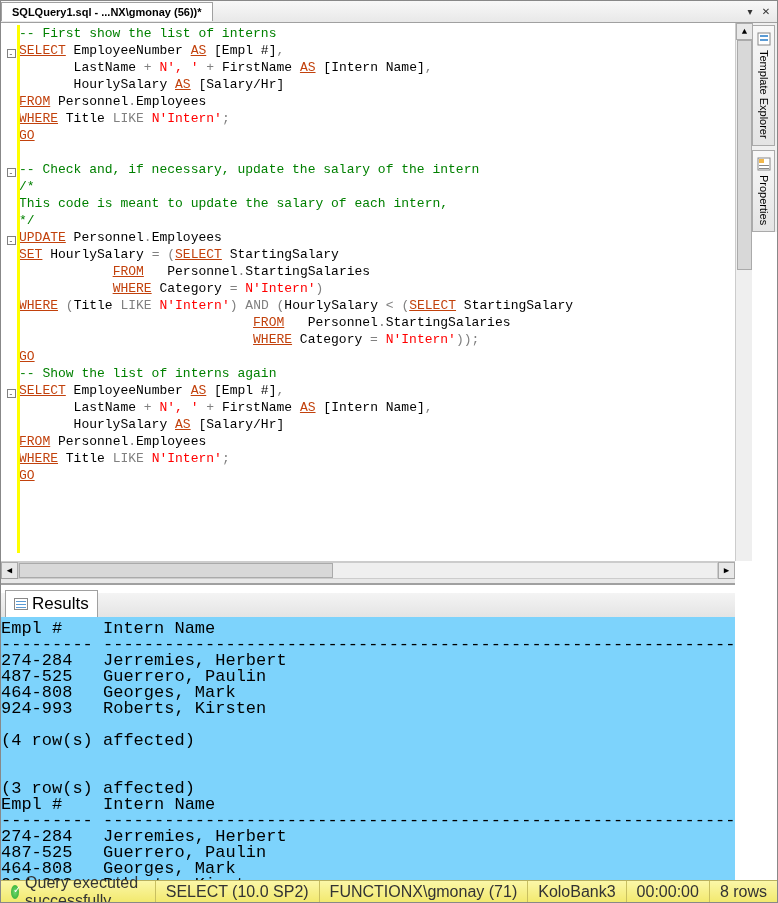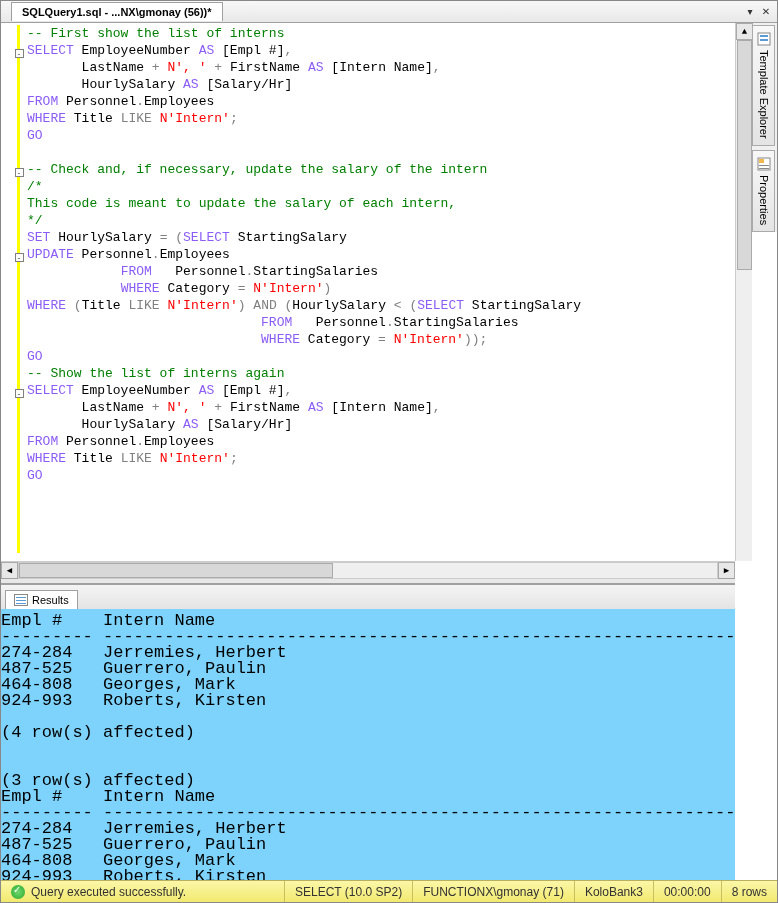--- a/index.html
+++ b/index.html
@@ -1,46 +1,46 @@
 <!DOCTYPE html>
 <html><head>
 <meta charset="utf-8">
 <style>
 * { box-sizing: border-box; margin: 0; padding: 0; }
 body { font-family: "Consolas", "Courier New", monospace; font-size: 12px; background: #fff; width: 778px; height: 903px; position: relative; overflow: hidden; border: 1px solid #888; }
 .tab-bar { height: 22px; background: linear-gradient(#f8f8f8, #e8e8e8); border-bottom: 1px solid #a0a0a0; display: flex; align-items: center; font-family: Tahoma, sans-serif; font-size: 11px; }
-.tab { background: #fff; border: 1px solid #a0a0a0; border-bottom: none; padding: 3px 10px; margin-left: 10px; display: flex; align-items: center; }
+.tab { background: #fff; border: 1px solid #a0a0a0; border-bottom: none; padding: 3px 10px; margin-left: 0; display: flex; align-items: center; }
 .tab-title { font-weight: bold; }
 .tab-controls { margin-left: auto; margin-right: 4px; display: flex; gap: 2px; }
 .tab-btn { width: 14px; height: 14px; display: flex; align-items: center; justify-content: center; cursor: pointer; font-family: Tahoma; font-size: 10px; color: #333; }
 .editor-wrap { display: flex; height: 538px; }
 .editor { flex: 1; overflow: auto; background: #fff; position: relative; font-size: 13px; line-height: 17px; }
 .editor-inner { padding: 2px 0 2px 0; }
-.code-line { white-space: pre; padding-left: 12px; }
+.code-line { white-space: pre; padding-left: 4px; }
 .gutter { display: inline-block; width: 14px; text-align:center; vertical-align: top; }
 .outline-box { display:inline-block; width:9px; height:9px; border:1px solid #808080; font-size:8px; line-height:7px; text-align:center; color:#333; background:#fff; cursor:pointer; margin-right:2px; position:relative; top:2px;}
 .yellowbar { position:absolute; left:16px; top:2px; width:3px; background:#ffff00; height: 528px; }
-.kw { color: #8b5cf6; }
+.kw { color: #c2410c; text-decoration: underline; }
 .str { color: #ff0000; }
 .cmt { color: #008000; }
 .gray { color: #808080; }
 .splitter-h { height: 6px; background: #e8e8e8; border-top:1px solid #a0a0a0; border-bottom:1px solid #a0a0a0; cursor: row-resize; }
 .hscroll { height:17px; background:#f0f0f0; border-top:1px solid #ccc; display:flex; align-items:center;}
 .hscroll-track { flex:1; height:17px; background:#efefef; border:1px solid #ccc; position:relative;}
 .hscroll-thumb { position:absolute; left:0; top:0; height:100%; width:45%; background:#d8d8d8; border:1px solid #aaa;}
 .hscroll-btn { width:17px; height:17px; background:#e8e8e8; border:1px solid #aaa; display:flex; align-items:center; justify-content:center; font-size:9px;}
 .results-panel { height: 296px; display:flex; flex-direction:column; border-top:1px solid #a0a0a0;}
-.results-tabbar { height:24px; background: linear-gradient(#f4f4f4,#e4e4e4); display:flex; align-items:flex-end; font-family: Tahoma,sans-serif; font-size:11px; padding-left:4px;}
+.results-tabbar { height:24px; background: linear-gradient(#f4f4f4,#e4e4e4); display:flex; align-items:flex-end; font-family: Tahoma,sans-serif; font-size:17px; padding-left:4px;margin-top:8px;}
 .results-tab { background:#fff; border:1px solid #a0a0a0; border-bottom:none; padding:3px 8px; display:flex; align-items:center; gap:4px;}
 .results-icon { width:14px; height:12px; background:#fff; border:1px solid #888; position:relative; display:inline-block;}
 .results-icon::before { content:""; position:absolute; left:1px; top:2px; right:1px; height:1px; background:#5a9bd5;}
 .results-icon::after { content:""; position:absolute; left:1px; top:5px; right:1px; height:1px; background:#5a9bd5; box-shadow: 0 3px 0 #5a9bd5;}
 .results-body { flex:1; overflow:auto; background:#7dd3fc; padding: 4px 0; font-size:17px; line-height:16px;}
 .results-body pre { font-family: "Consolas","Courier New",monospace; white-space: pre; }
-.status-bar { position:absolute; bottom:0; left:0; right:0; height:22px; background: linear-gradient(#fbf7a8,#f2e96f); border-top:1px solid #b8b060; display:flex; align-items:center; font-family:Tahoma,sans-serif; font-size:12px; color:#333; }
+.status-bar { position:absolute; bottom:0; left:0; right:0; height:22px; background: linear-gradient(#fbf7a8,#f2e96f); border-top:1px solid #b8b060; display:flex; align-items:center; font-family:Tahoma,sans-serif; font-size:16px; color:#333; }
 .status-seg { padding: 0 10px; border-left:1px solid #c8bf60; height:100%; display:flex; align-items:center;}
 .status-seg:first-child { border-left:none; }
 .status-icon { width:14px; height:14px; border-radius:50%; background: radial-gradient(#6fd86f,#2aa82a); display:inline-block; margin-right:6px; position:relative;}
 .status-icon::after { content:"✓"; color:#fff; font-size:10px; position:absolute; left:2px; top:-1px;}
 .side-tabs { position:absolute; right:0; top:22px; width:25px; display:flex; flex-direction:column; gap:4px; padding-top:2px; background:#f0f0f0;}
 .side-tab { width:23px; background:linear-gradient(#f8f8f8,#e4e4e4); border:1px solid #aaa; writing-mode: vertical-rl; text-orientation: mixed; font-family:Tahoma,sans-serif; font-size:11px; padding:6px 2px; display:flex; align-items:center; gap:4px; cursor:pointer;}
 .side-tab-icon { width:14px; height:14px; display:inline-block; writing-mode:horizontal-tb;}
 .vscroll { position:absolute; right:25px; top:22px; width:17px; height:538px; background:#efefef; border-left:1px solid #ccc;}
 .vscroll-btn { width:17px; height:17px; background:#e8e8e8; border:1px solid #aaa; display:flex; align-items:center; justify-content:center; font-size:9px;}
 .vscroll-thumb { width:15px; height: 230px; background:#d8d8d8; border:1px solid #aaa; margin:0 auto;}
@@ -98,22 +98,22 @@
           <div class="code-line"><span class="gutter"></span><span>       LastName </span><span class="gray">+</span><span> </span><span class="str">N', '</span><span> </span><span class="gray">+</span><span> FirstName </span><span class="kw">AS</span><span> [Intern Name]</span><span class="gray">,</span></div>
           <div class="code-line"><span class="gutter"></span><span>       HourlySalary </span><span class="kw">AS</span><span> [Salary/Hr]</span></div>
           <div class="code-line"><span class="gutter"></span><span class="kw">FROM</span><span> Personnel</span><span class="gray">.</span><span>Employees</span></div>
           <div class="code-line"><span class="gutter"></span><span class="kw">WHERE</span><span> Title </span><span class="gray">LIKE</span><span> </span><span class="str">N'Intern'</span><span class="gray">;</span></div>
           <div class="code-line"><span class="gutter"></span><span class="kw">GO</span></div>
           <div class="code-line"><span class="gutter"></span><span></span></div>
           <div class="code-line"><span class="gutter"><span class="outline-box">-</span></span><span class="cmt">-- Check and, if necessary, update the salary of the intern</span></div>
           <div class="code-line"><span class="gutter"></span><span class="cmt">/*</span></div>
           <div class="code-line"><span class="gutter"></span><span class="cmt">This code is meant to update the salary of each intern,</span></div>
           <div class="code-line"><span class="gutter"></span><span class="cmt">*/</span></div>
+          <div class="code-line"><span class="gutter"><span class="outline-box">-</span></span><span class="kw">UPDATE</span><span> Personnel</span><span class="gray">.</span><span>Employees</span></div>
           <div class="code-line"><span class="gutter"></span><span class="kw">SET</span><span> HourlySalary </span><span class="gray">=</span><span> </span><span class="gray">(</span><span class="kw">SELECT</span><span> StartingSalary</span></div>
-          <div class="code-line"><span class="gutter"><span class="outline-box">-</span></span><span class="kw">UPDATE</span><span> Personnel</span><span class="gray">.</span><span>Employees</span></div>
           <div class="code-line"><span class="gutter"></span><span>            </span><span class="kw">FROM</span><span>   Personnel</span><span class="gray">.</span><span>StartingSalaries</span></div>
           <div class="code-line"><span class="gutter"></span><span>            </span><span class="kw">WHERE</span><span> Category </span><span class="gray">=</span><span> </span><span class="str">N'Intern'</span><span class="gray">)</span></div>
           <div class="code-line"><span class="gutter"></span><span class="kw">WHERE</span><span> </span><span class="gray">(</span><span>Title </span><span class="gray">LIKE</span><span> </span><span class="str">N'Intern'</span><span class="gray">)</span><span> </span><span class="gray">AND</span><span> </span><span class="gray">(</span><span>HourlySalary </span><span class="gray">&lt;</span><span> </span><span class="gray">(</span><span class="kw">SELECT</span><span> StartingSalary</span></div>
           <div class="code-line"><span class="gutter"></span><span>                              </span><span class="kw">FROM</span><span>   Personnel</span><span class="gray">.</span><span>StartingSalaries</span></div>
           <div class="code-line"><span class="gutter"></span><span>                              </span><span class="kw">WHERE</span><span> Category </span><span class="gray">=</span><span> </span><span class="str">N'Intern'</span><span class="gray">));</span></div>
           <div class="code-line"><span class="gutter"></span><span class="kw">GO</span></div>
           <div class="code-line"><span class="gutter"></span><span class="cmt">-- Show the list of interns again</span></div>
           <div class="code-line"><span class="gutter"><span class="outline-box">-</span></span><span class="kw">SELECT</span><span> EmployeeNumber </span><span class="kw">AS</span><span> [Empl #]</span><span class="gray">,</span></div>
           <div class="code-line"><span class="gutter"></span><span>       LastName </span><span class="gray">+</span><span> </span><span class="str">N', '</span><span> </span><span class="gray">+</span><span> FirstName </span><span class="kw">AS</span><span> [Intern Name]</span><span class="gray">,</span></div>
           <div class="code-line"><span class="gutter"></span><span>       HourlySalary </span><span class="kw">AS</span><span> [Salary/Hr]</span></div>

